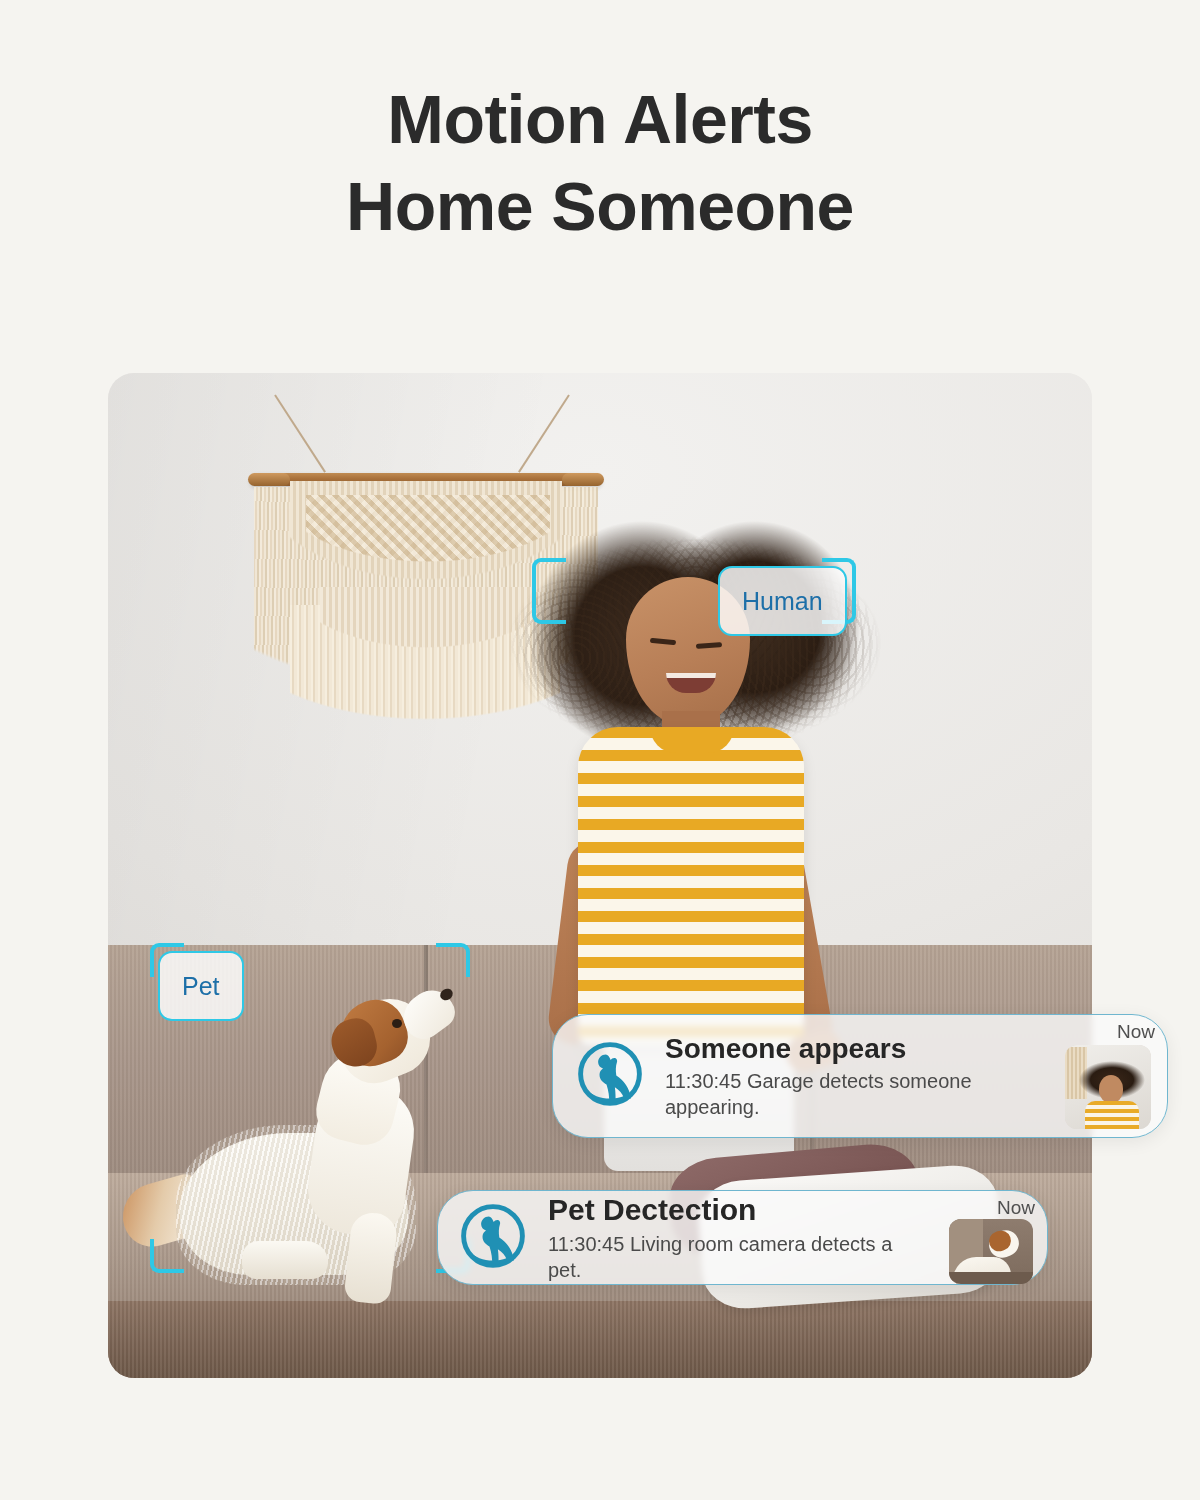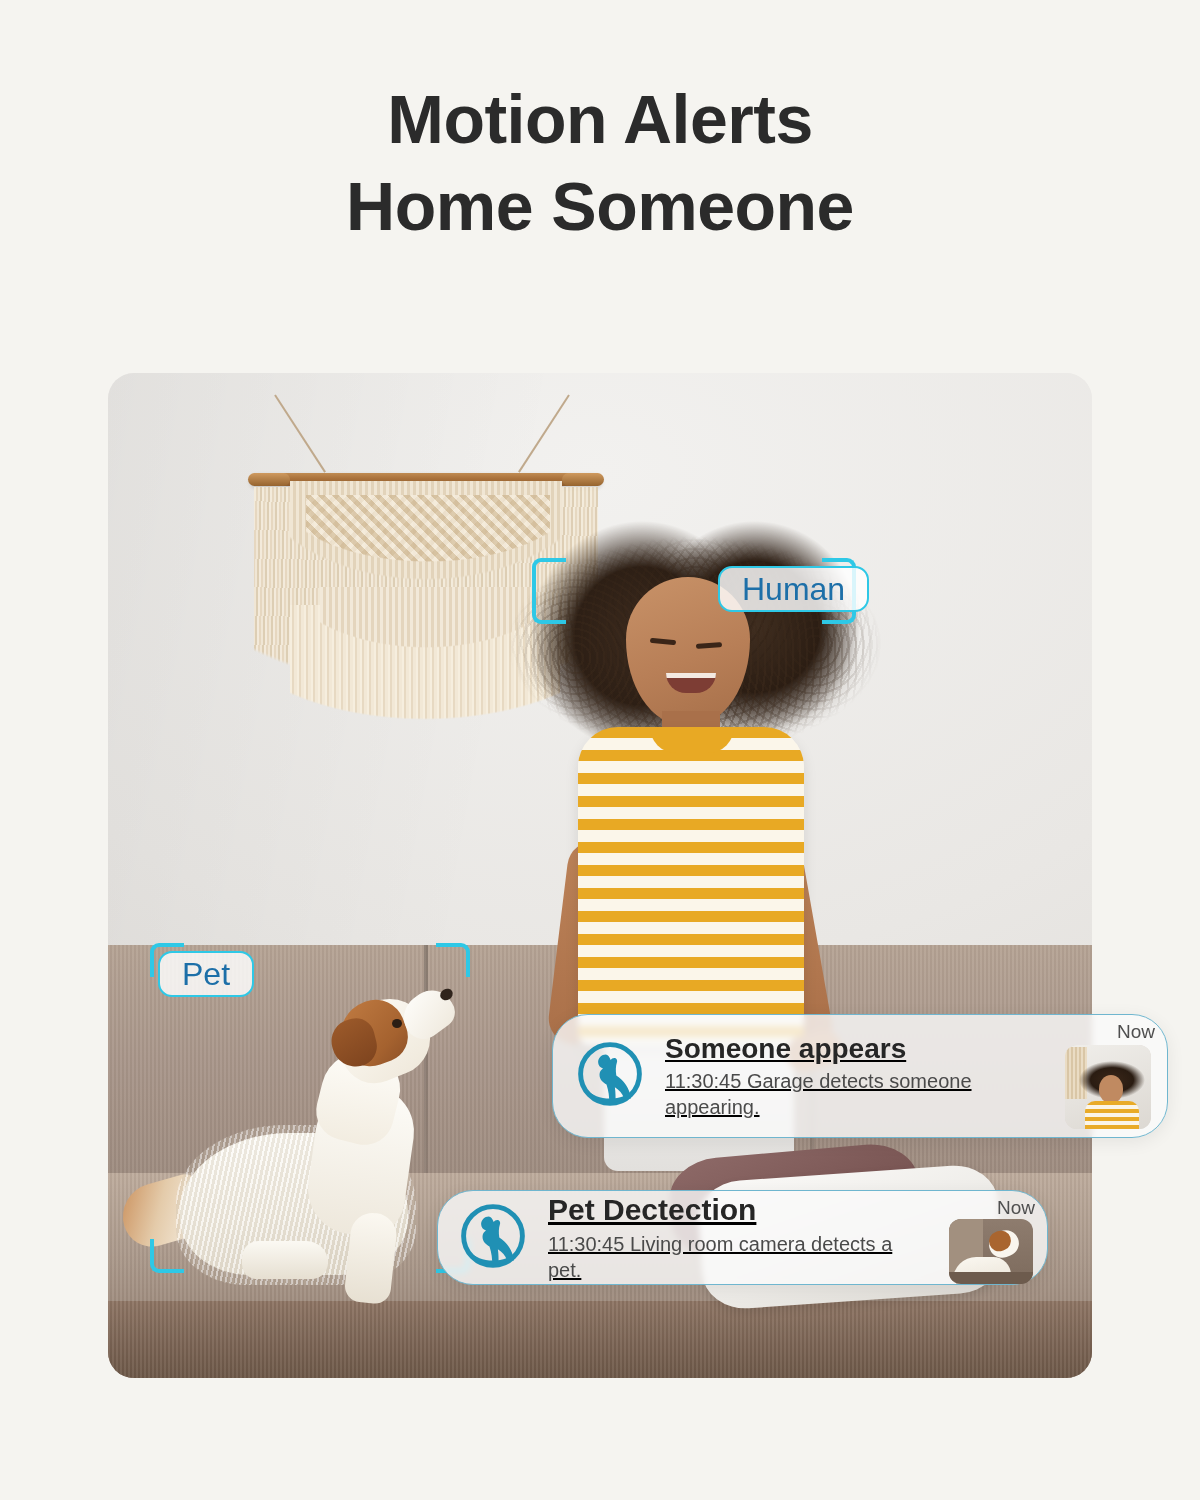--- a/index.html
+++ b/index.html
@@ -318,22 +318,22 @@
   .corner.tl { border-right: none; border-bottom: none; border-radius: 9px 0 0 0; }
   .corner.tr { border-left: none;  border-bottom: none; border-radius: 0 9px 0 0; }
   .corner.bl { border-right: none; border-top: none;    border-radius: 0 0 0 9px; }
   .corner.br { border-left: none;  border-top: none;    border-radius: 0 0 9px 0; }
 
   .det-pill {
     position: absolute;
     background: rgba(255,255,255,.82);
     border: 2px solid #2ec8e6;
     border-radius: 14px;
-    padding: 2px 22px;
-    font-size: 32px;
+    padding: 18px 22px;
+    font-size: 25px;
     color: #1d6fa8;
     white-space: nowrap;
     line-height: 1.2;
   }
 
   #human-box { left: 424px; top: 185px; width: 324px; height: 66px; }
   #human-box .det-pill { left: 186px; top: 8px; }
   #pet-box   { left: 42px;  top: 570px; width: 320px; height: 330px; }
   #pet-box .det-pill { left: 8px; top: 8px; }
 
@@ -346,21 +346,21 @@
     border-radius: 36px;
     background: rgba(250,250,250,0.80);
     backdrop-filter: blur(3px);
     box-shadow: 0 4px 18px rgba(0,0,0,0.07);
   }
   #notif-human { left: 552px; top: 1014px; width: 616px; height: 124px; }
   #notif-pet   { left: 437px; top: 1190px; width: 611px; height: 95px; }
 
   .notif-icon { flex: 0 0 auto; margin-left: 22px; }
   #notif-pet .notif-icon { margin-left: 20px; }
-  .notif-text { flex: 1 1 auto; padding-left: 20px; padding-right: 8px; min-width: 0; text-decoration: underline; }
+  .notif-text { flex: 1 1 auto; padding-left: 20px; padding-right: 8px; min-width: 0; }
   .notif-title {
     font-size: 28px; font-weight: bold; color: #262626; line-height: 1.18;
   }
   #notif-pet .notif-title { font-size: 30px; }
   .notif-desc {
     font-size: 20px; color: #4a4a4a; line-height: 1.30; margin-top: 3px;
   }
   .notif-right {
     flex: 0 0 auto; width: 118px; height: 100%;
     display: flex; flex-direction: column; align-items: center; justify-content: flex-start;

